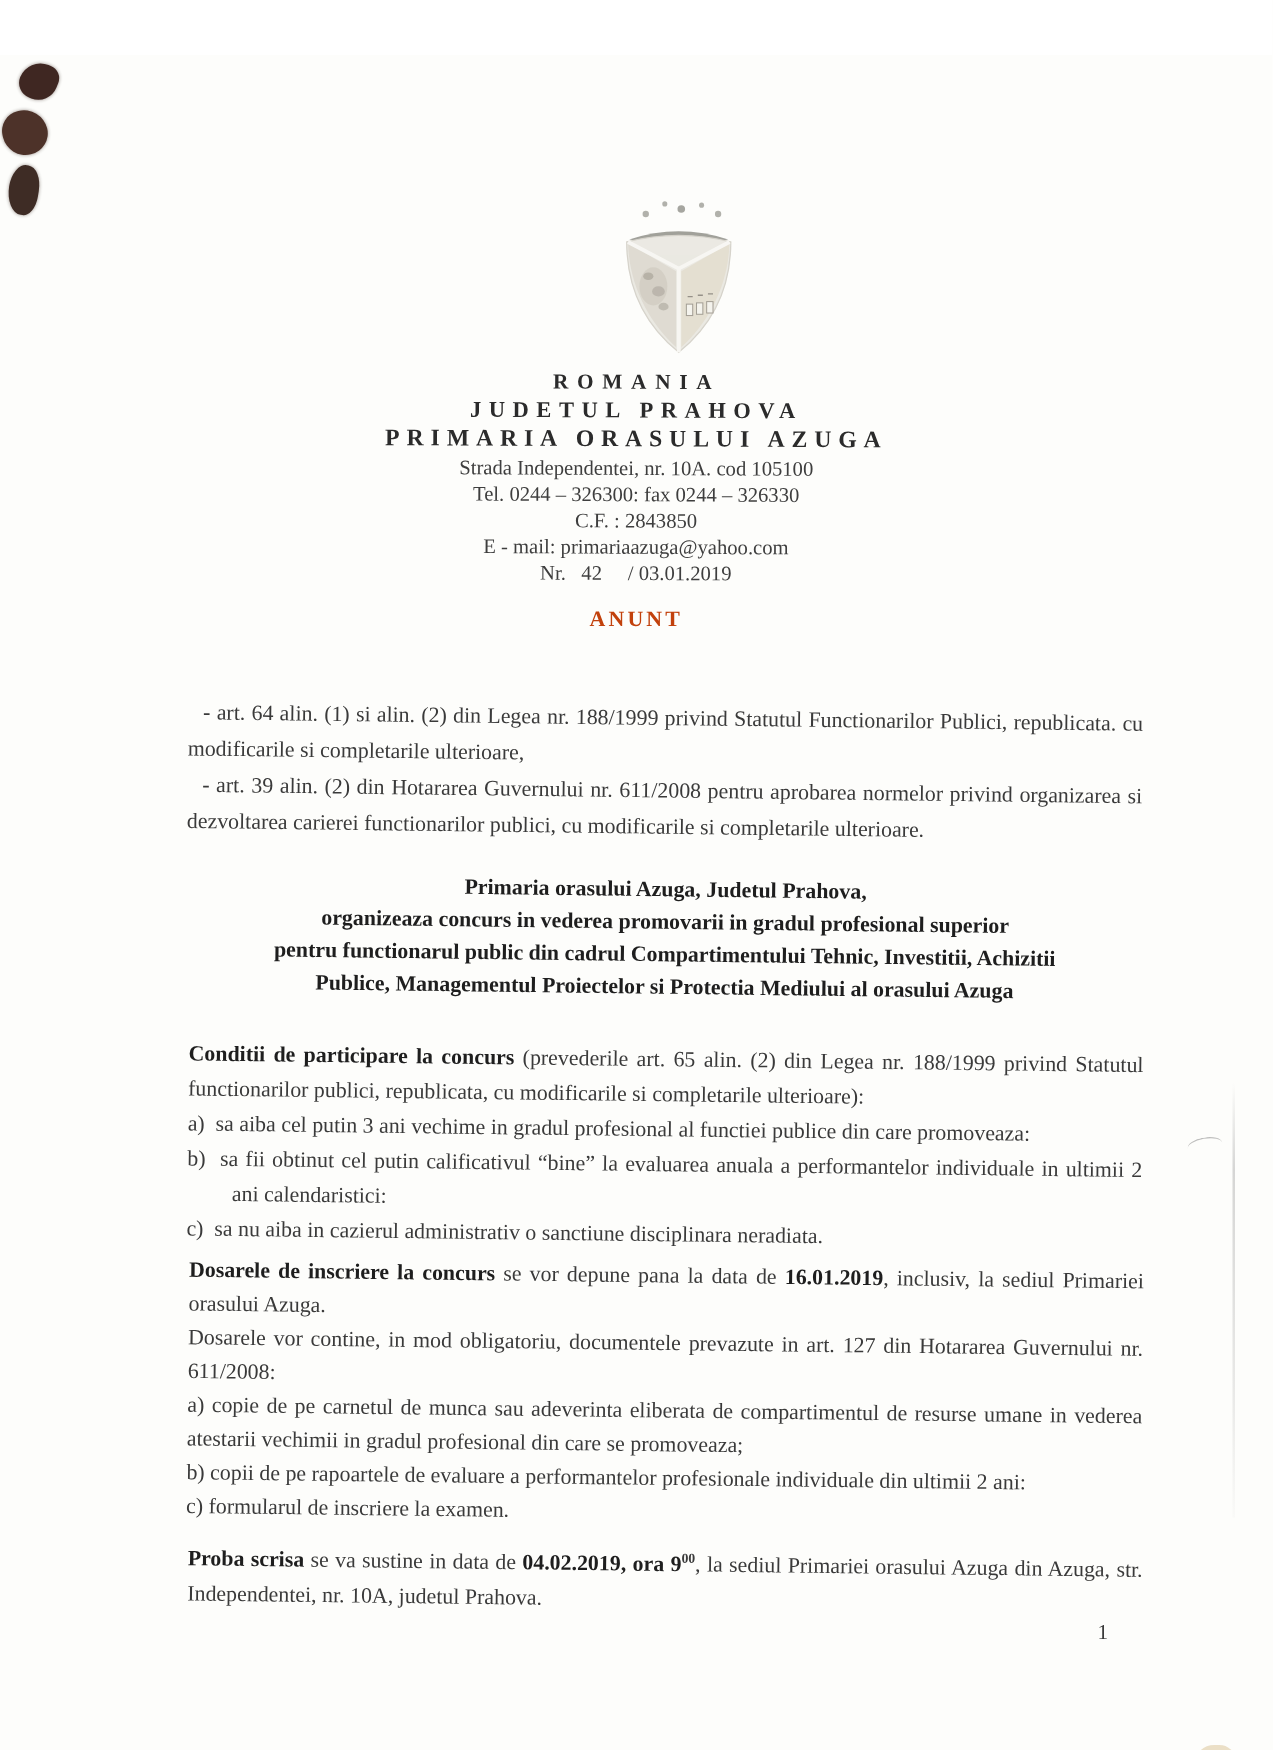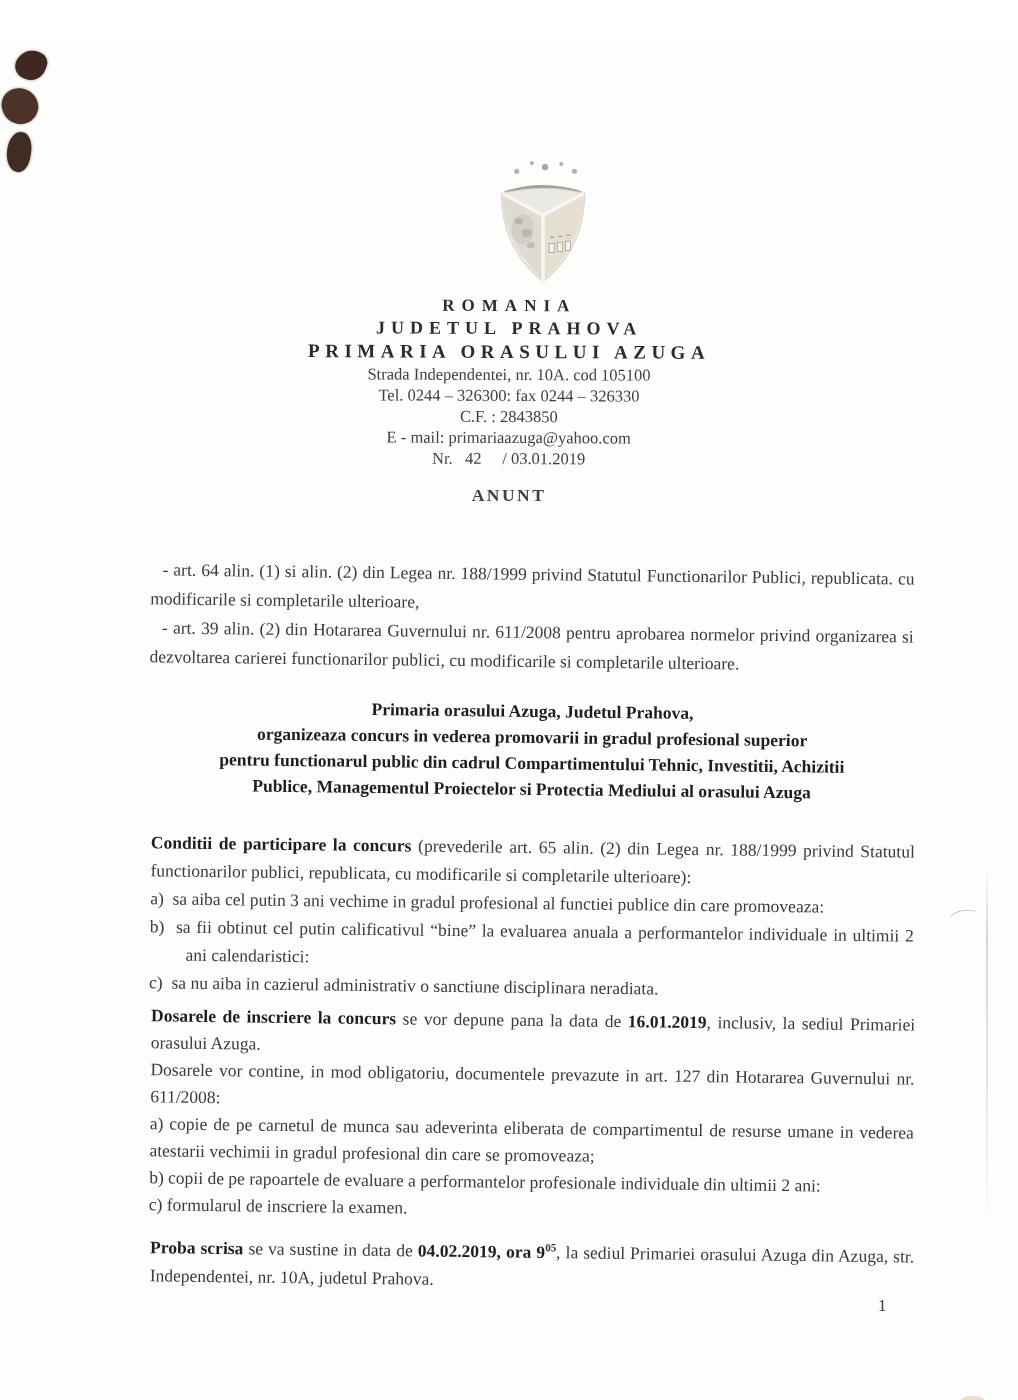--- a/index.html
+++ b/index.html
@@ -28,21 +28,21 @@
   .logo { position:absolute; left:486px; top:112px; width:114px; height:134px; opacity:.9; }
   
   .header { position:absolute; top:250px; left:0; width:100%; text-align:center; transform:rotate(.25deg); }
   .h-bold { font-weight:bold; color:#2b2b2b; }
   .h1 { font-size:17px; letter-spacing:7px;   line-height:23px; }
   .h2 { font-size:18px; letter-spacing:6px;   line-height:23px; }
   .h3 { font-size:19px; letter-spacing:5.5px; line-height:24px; }
   .addr { font-size:16.5px; line-height:21px; color:#3e3e3e; }
   
   .title { position:absolute; top:441px; left:0; width:100%; text-align:center;
-    font-weight:bold; font-size:17.5px; letter-spacing:2.5px; color:#404040; }
+    font-weight:bold; font-size:17.5px; letter-spacing:2.5px; color:#c2410c; }
   
   .block { position:absolute; left:150px; width:764px; font-size:17.5px; }
   .block p { margin:0; }
   .just { text-align:justify; }
   .ind  { text-indent:12px; }
   .hang { padding-left:36px; text-indent:-36px; }
   .tilt { transform:rotate(.7deg); }
   .legal      { top:516px;  line-height:29px; }
   .announce   { top:654px;  line-height:26px; text-align:center; font-weight:bold; color:#262626; }
   .conditions { top:789px;  line-height:28px; }
@@ -117,21 +117,21 @@
 
   <div class="block dossier tilt">
     <p class="just"><b>Dosarele de inscriere la concurs</b><span> se vor depune pana la data de </span><b>16.01.2019</b><span>, inclusiv, la sediul Primariei orasului Azuga.</span></p>
     <p class="just">Dosarele vor contine, in mod obligatoriu, documentele prevazute in art. 127 din Hotararea Guvernului nr. 611/2008:</p>
     <p class="just">a) copie de pe carnetul de munca sau adeverinta eliberata de compartimentul de resurse umane in vederea atestarii vechimii in gradul profesional din care se promoveaza;</p>
     <p class="just">b) copii de pe rapoartele de evaluare a performantelor profesionale individuale din ultimii 2 ani:</p>
     <p class="just">c) formularul de inscriere la examen.</p>
   </div>
 
   <div class="block proba tilt">
-    <p class="just"><b>Proba scrisa</b><span> se va sustine in data de </span><b>04.02.2019, ora 9</b><sup>05</sup><span>, la sediul Primariei orasului Azuga din Azuga, str. Independentei, nr. 10A, judetul Prahova.</span></p>
+    <p class="just"><b>Proba scrisa</b><span> se va sustine in data de </span><b>04.02.2019, ora 9</b><sup>00</sup><span>, la sediul Primariei orasului Azuga din Azuga, str. Independentei, nr. 10A, judetul Prahova.</span></p>
   </div>
 
   <div class="pagenum">1</div>
 
   <div class="vline"></div>
   <div class="pencil"></div>
   <div class="stain">
     <span class="halo"></span>
     <span class="core"></span>
     <span class="dot"></span>

